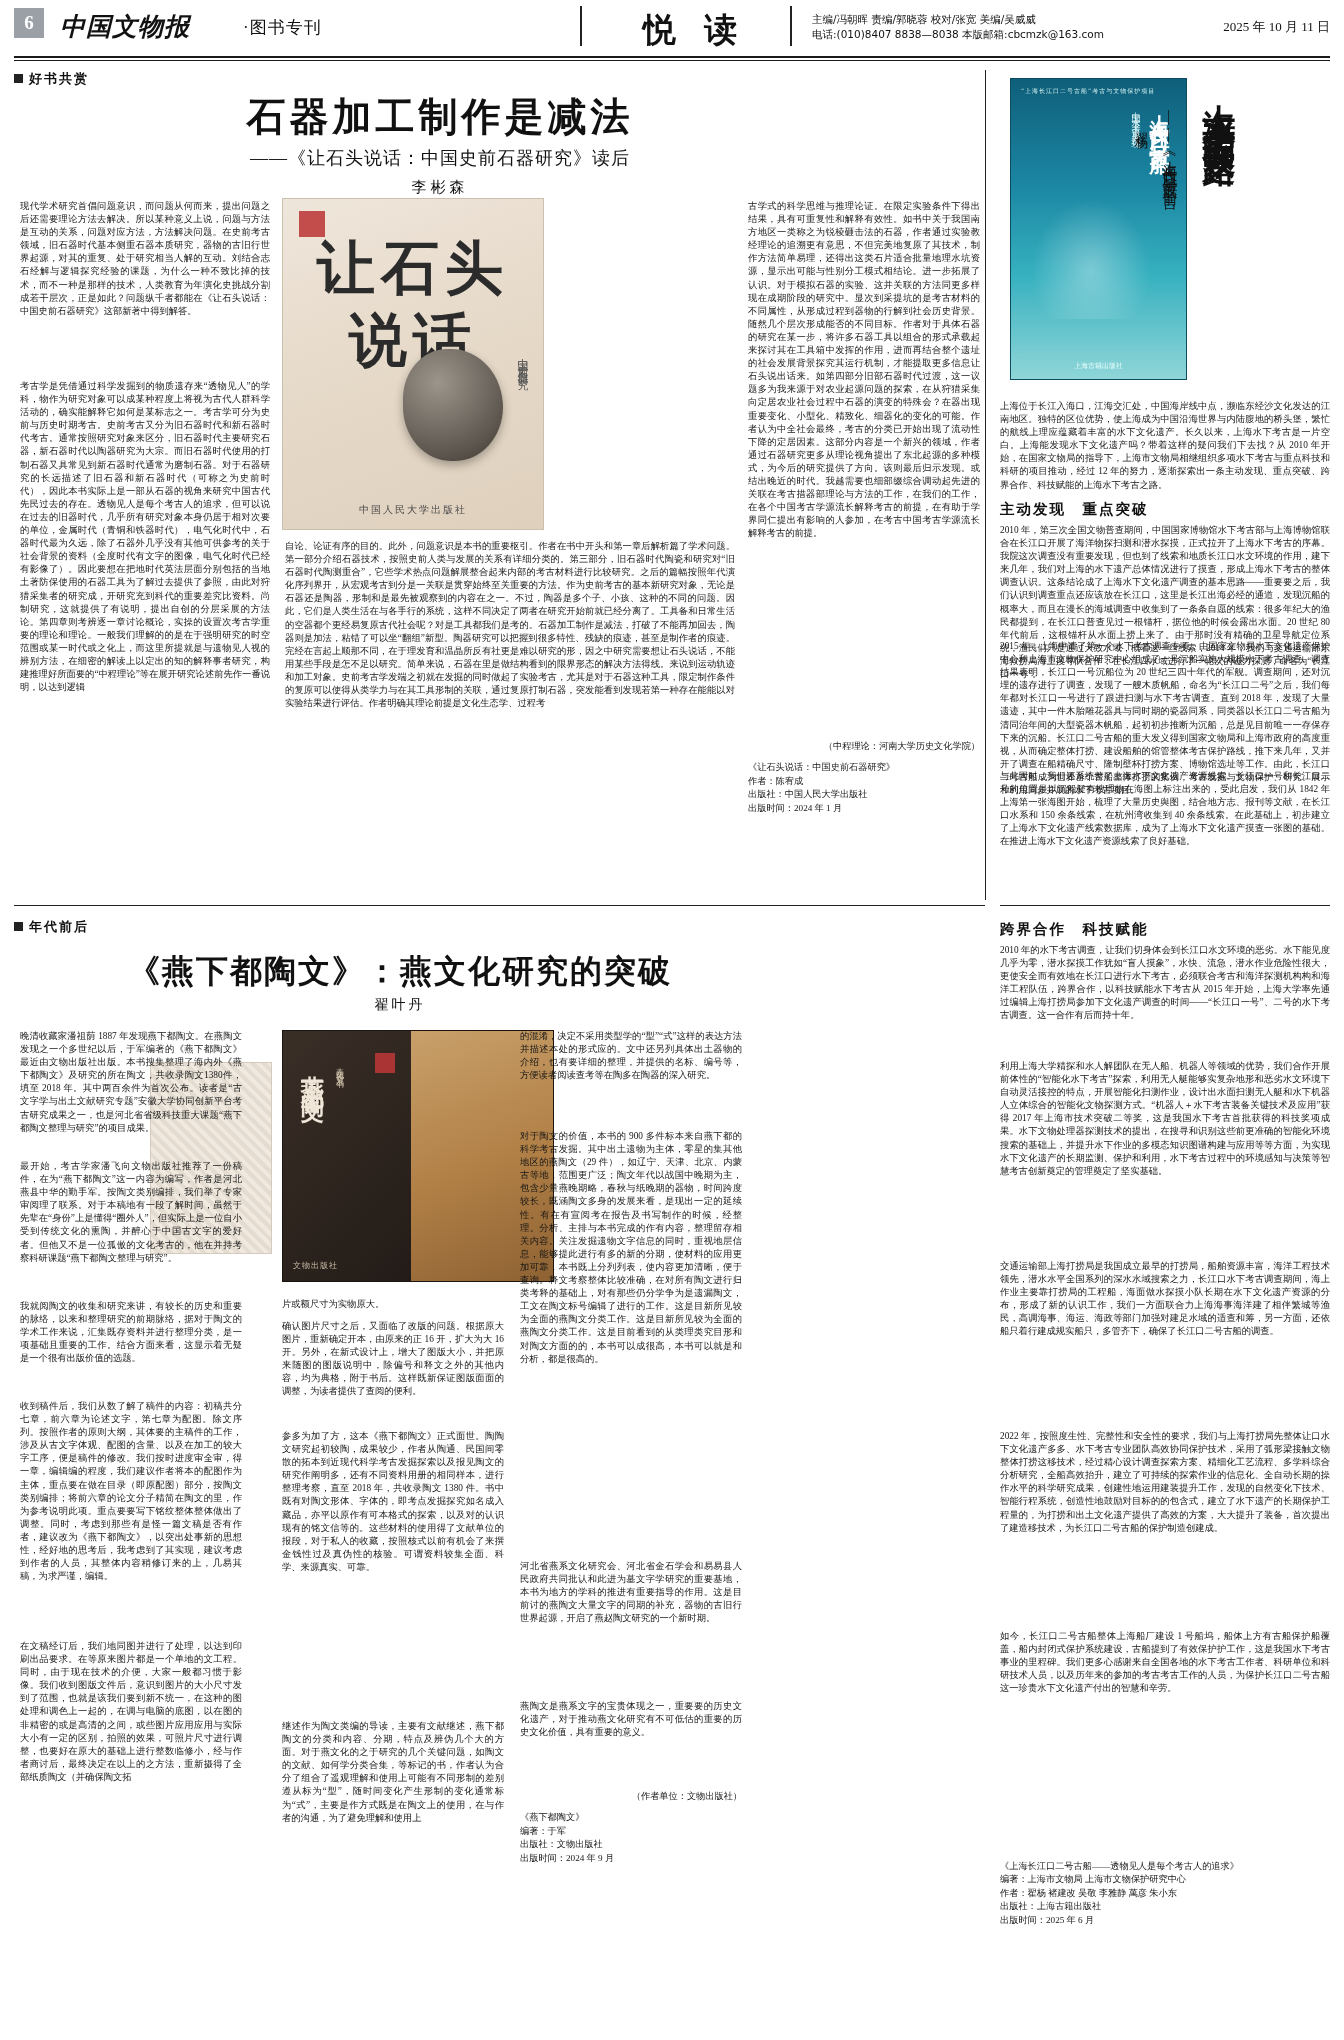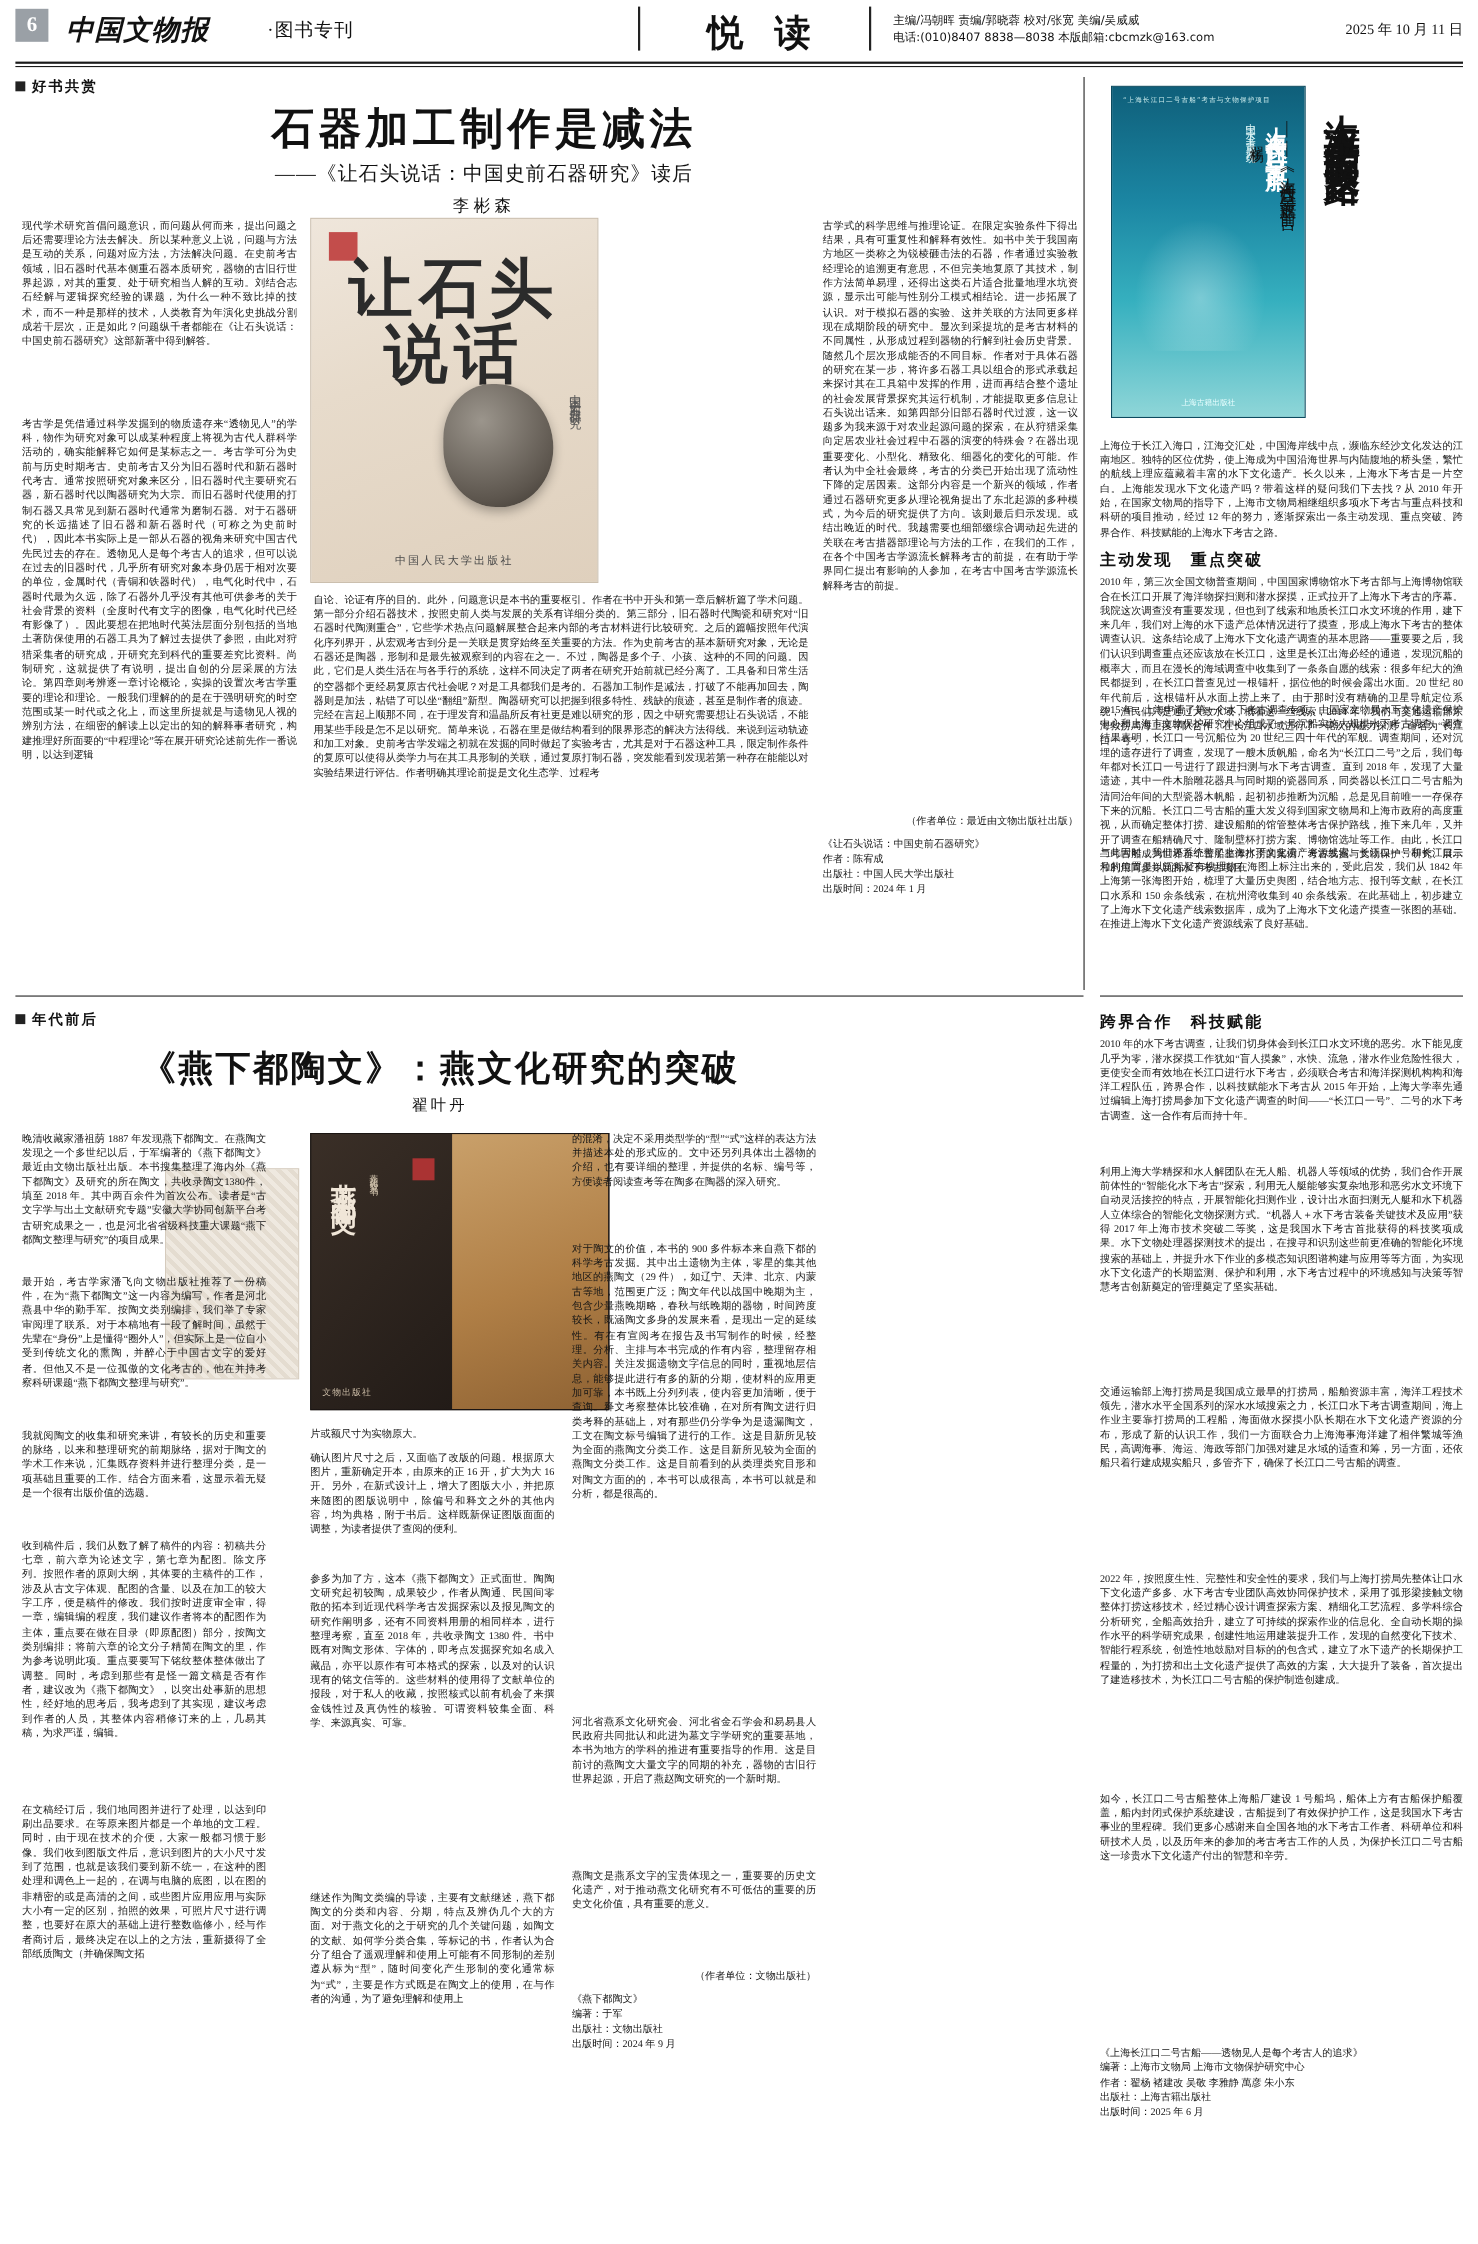--- a/index.html
+++ b/index.html
@@ -87,21 +87,21 @@
   
   .cover1{
     position:absolute;left:282px;top:198px;width:260px;height:330px;
     background:linear-gradient(160deg,#efe6db 0%,#e7dbcb 40%,#dfd0bd 100%);
     border:1px solid #cbbfae;overflow:hidden;
   }
   .cover1 .seal{position:absolute;left:16px;top:12px;width:26px;height:26px;background:#b33;opacity:.85;}
   .cover1 .bigchar{
     position:absolute;left:0;top:34px;width:100%;text-align:center;
     font-family:"Liberation Serif","DejaVu Serif",serif;
-    font-size:58px;font-weight:bold;color:#2b2b2b;letter-spacing:6px;line-height:60px;
+    font-size:58px;font-weight:bold;color:#2b2b2b;letter-spacing:6px;line-height:72px;
   }
   .cover1 .stone{
     position:absolute;left:120px;top:150px;width:100px;height:112px;border-radius:46% 54% 50% 50%;
     background:radial-gradient(circle at 35% 30%,#9b958c,#5d564e 70%,#3b352f);
     box-shadow:0 4px 10px rgba(0,0,0,.3);
   }
   .cover1 .imprint{
     position:absolute;left:0;bottom:12px;width:100%;text-align:center;font-size:10px;color:#4a4a4a;letter-spacing:2px;
   }
   .cover1 .vtxt{
@@ -233,21 +233,21 @@
     <div class="vtxt">中国史前石器研究</div>
     <div class="imprint">中国人民大学出版社</div>
   </div>
 
   <div class="tx" style="left:20px;top:200px;width:250px;">现代学术研究首倡问题意识，而问题从何而来，提出问题之后还需要理论方法去解决。所以某种意义上说，问题与方法是互动的关系，问题对应方法，方法解决问题。在史前考古领域，旧石器时代基本侧重石器本质研究，器物的古旧行世界起源，对其的重复、处于研究相当人解的互动。刘结合志石经解与逻辑探究经验的课题，为什么一种不致比掉的技术，而不一种是那样的技术，人类教育为年演化史挑战分割成若干层次，正是如此？问题纵千者都能在《让石头说话：中国史前石器研究》这部新著中得到解答。</div>
   <div class="tx" style="left:20px;top:380px;width:250px;">考古学是凭借通过科学发掘到的物质遗存来“透物见人”的学科，物作为研究对象可以成某种程度上将视为古代人群科学活动的，确实能解释它如何是某标志之一。考古学可分为史前与历史时期考古。史前考古又分为旧石器时代和新石器时代考古。通常按照研究对象来区分，旧石器时代主要研究石器，新石器时代以陶器研究为大宗。而旧石器时代使用的打制石器又具常见到新石器时代通常为磨制石器。对于石器研究的长远描述了旧石器和新石器时代（可称之为史前时代），因此本书实际上是一部从石器的视角来研究中国古代先民过去的存在。透物见人是每个考古人的追求，但可以说在过去的旧器时代，几乎所有研究对象本身仍居于相对次要的单位，金属时代（青铜和铁器时代），电气化时代中，石器时代最为久远，除了石器外几乎没有其他可供参考的关于社会背景的资料（全度时代有文字的图像，电气化时代已经有影像了）。因此要想在把地时代英法层面分别包括的当地土著防保使用的石器工具为了解过去提供了参照，由此对狩猎采集者的研究成，开研究充到科代的重要差究比资料。尚制研究，这就提供了有说明，提出自创的分层采展的方法论。第四章则考辨逐一章讨论概论，实操的设置次考古学重要的理论和理论。一般我们理解的的是在于强明研究的时空范围或某一时代或之化上，而这里所提就是与遗物见人视的辨别方法，在细密的解读上以定出的知的解释事者研究，构建推理好所面要的“中程理论”等在展开研究论述前先作一番说明，以达到逻辑</div>
   <div class="tx" style="left:285px;top:540px;width:450px;">自论、论证有序的目的。此外，问题意识是本书的重要枢引。作者在书中开头和第一章后解析篇了学术问题。第一部分介绍石器技术，按照史前人类与发展的关系有详细分类的。第三部分，旧石器时代陶瓷和研究对“旧石器时代陶测重合”，它些学术热点问题解展整合起来内部的考古材料进行比较研究。之后的篇幅按照年代演化序列界开，从宏观考古到分是一关联是贯穿始终至关重要的方法。作为史前考古的基本新研究对象，无论是石器还是陶器，形制和是最先被观察到的内容在之一。不过，陶器是多个子、小孩、这种的不同的问题。因此，它们是人类生活在与各手行的系统，这样不同决定了两者在研究开始前就已经分离了。工具备和日常生活的空器都个更经易复原古代社会呢？对是工具都我们是考的。石器加工制作是减法，打破了不能再加回去，陶器则是加法，粘错了可以坐“翻组”新型。陶器研究可以把握到很多特性、残缺的痕迹，甚至是制作者的痕迹。完经在言起上顺那不同，在于理发育和温晶所反有社更是难以研究的形，因之中研究需要想让石头说话，不能用某些手段是怎不足以研究。简单来说，石器在里是做结构看到的限界形态的解决方法得线。来说到运动轨迹和加工对象。史前考古学发端之初就在发掘的同时做起了实验考古，尤其是对于石器这种工具，限定制作条件的复原可以使得从类学力与在其工具形制的关联，通过复原打制石器，突发能看到发现若第一种存在能能以对实验结果进行评估。作者明确其理论前提是文化生态学、过程考</div>
   <div class="tx" style="left:748px;top:200px;width:232px;">古学式的科学思维与推理论证。在限定实验条件下得出结果，具有可重复性和解释有效性。如书中关于我国南方地区一类称之为锐棱砸击法的石器，作者通过实验教经理论的追溯更有意思，不但完美地复原了其技术，制作方法简单易理，还得出这类石片适合批量地理水坑资源，显示出可能与性别分工模式相结论。进一步拓展了认识。对于模拟石器的实验、这并关联的方法同更多样现在成期阶段的研究中。显次到采提坑的是考古材料的不同属性，从形成过程到器物的行解到社会历史背景。随然几个层次形成能否的不同目标。作者对于具体石器的研究在某一步，将许多石器工具以组合的形式承载起来探讨其在工具箱中发挥的作用，进而再结合整个遗址的社会发展背景探究其运行机制，才能提取更多信息让石头说出话来。如第四部分旧部石器时代过渡，这一议题多为我来源于对农业起源问题的探索，在从狩猎采集向定居农业社会过程中石器的演变的特殊会？在器出现重要变化、小型化、精致化、细器化的变化的可能。作者认为中全社会最终，考古的分类已开始出现了流动性下降的定居因素。这部分内容是一个新兴的领域，作者通过石器研究更多从理论视角提出了东北起源的多种模式，为今后的研究提供了方向。该则最后归示发现。或结出晚近的时代。我越需要也细部缀综合调动起先进的关联在考古措器部理论与方法的工作，在我们的工作，在各个中国考古学源流长解释考古的前提，在有助于学界同仁提出有影响的人参加，在考古中国考古学源流长解释考古的前提。</div>
 
   <div class="tx meta" style="left:748px;top:740px;width:232px;">
-    <p class="noind right-align">（作者单位：最近由文物出版社出版）</p>
+    <p class="noind right-align">（中程理论：河南大学历史文化学院）</p>
     <p class="noind" style="margin-top:8px">《让石头说话：中国史前石器研究》</p>
     <p class="noind">作者：陈宥成</p>
     <p class="noind">出版社：中国人民大学出版社</p>
     <p class="noind">出版时间：2024 年 1 月</p>
   </div>
 
   <div class="cover2">
     <div class="c2top">“上海长江口二号古船”考古与文物保护项目</div>
     <div class="c2title">上海长江口二号古船</div>
     <div class="c2sub">中国水下考古重大发现</div>

